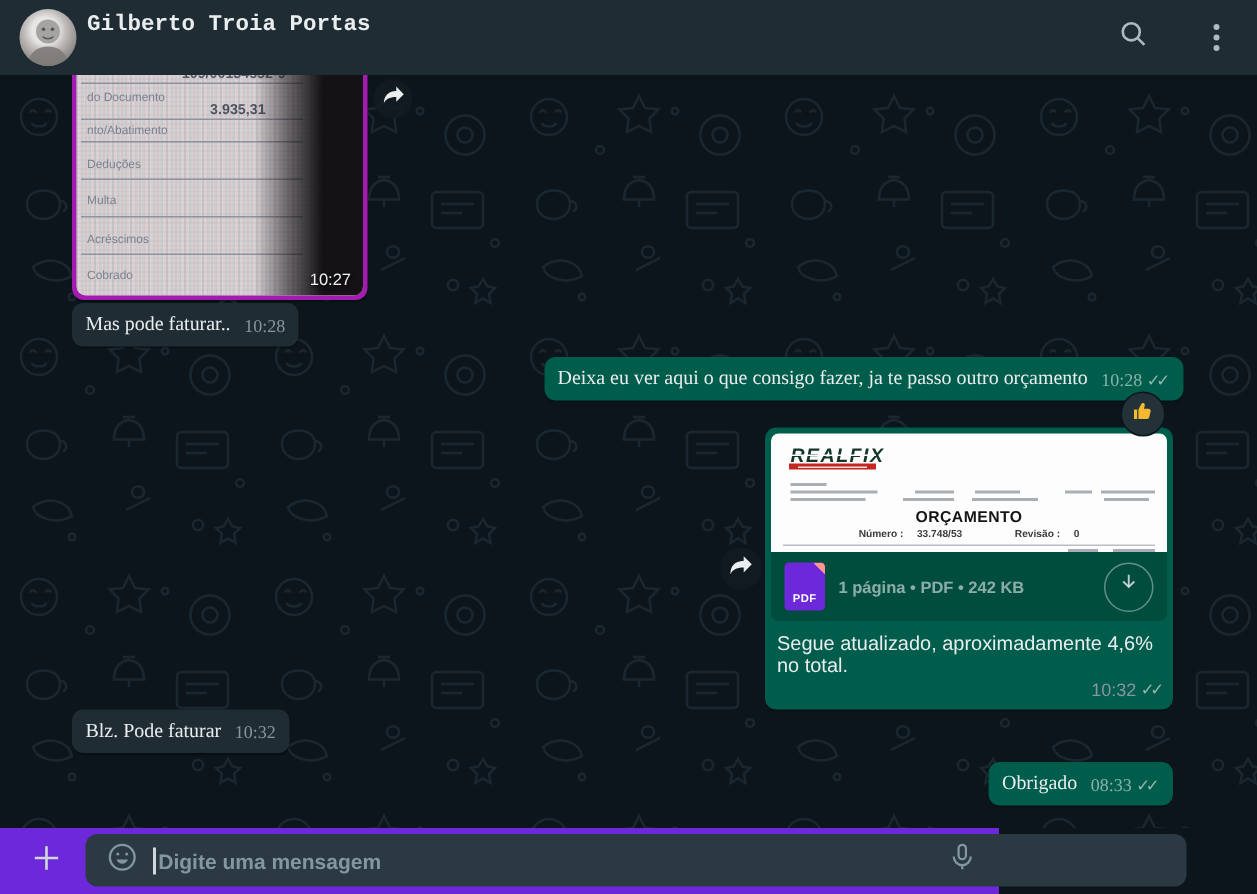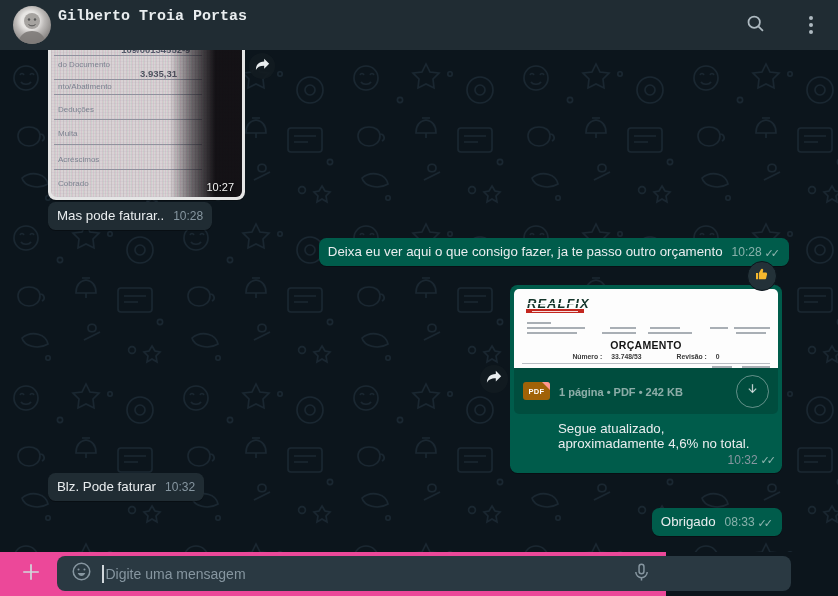--- a/index.html
+++ b/index.html
@@ -20,27 +20,27 @@
   .kebab i { width:4px; height:4px; border-radius:50%; background:#aebac1; }
 
   
   .chat-bg { position:absolute; left:0; top:50px; width:838px; height:502px; }
 
   
   .msg { position:absolute; border-radius:7.5px; padding:6px 9px 7px 9px; font-size:13.3px; color:#e9edef;
          box-shadow:0 1px .5px rgba(0,0,0,.3); white-space:nowrap; z-index:5; }
   .in  { background:#202c33; }
   .out { background:#005c4b; }
-  .mline { display:flex; align-items:flex-end; }
+  .mline { display:flex; align-items:flex-end;font-family:Liberation Serif, serif; }
   .mtime { font-size:12px; line-height:1; color:#8696a0; margin-left:9px; padding-bottom:1px; }
   .out .mtime { color:rgba(233,237,239,.58); }
   .ticks { font-size:11px; line-height:1; letter-spacing:-3px; padding-right:3px; margin-left:3px; color:rgba(233,237,239,.62); }
 
   
-  .photo-msg { position:absolute; left:48px; top:50px; width:197px; height:150px; background:#e5e5e5;
+  .photo-msg { position:absolute; left:48px; top:50px; width:197px; height:150px; background:#a21caf;
                border-radius:0 0 8px 8px; padding:0 3px 3px 3px; box-shadow:0 1px .5px rgba(0,0,0,.3); z-index:5; cursor:pointer; }
   .photo { position:relative; width:191px; height:147px; border-radius:0 0 6px 6px; overflow:hidden; background:#d9d3d5; }
   .photo-tex { position:absolute; inset:0;
       background:repeating-linear-gradient(90deg, rgba(190,120,150,.16) 0 1px, rgba(255,255,255,0) 1px 3px),
                  repeating-linear-gradient(90deg, rgba(110,180,140,.12) 0 1px, rgba(255,255,255,0) 1px 4px),
                  repeating-linear-gradient(0deg, rgba(120,120,160,.07) 0 1px, rgba(255,255,255,0) 1px 3px); }
   .doc { position:absolute; left:0; top:0; width:100%; height:100%; filter:blur(.35px); color:#78808f; font-size:8px; }
   .doc .dline { position:absolute; left:3px; height:1px; background:rgba(105,112,130,.65); width:148px; }
   .doc .dlabel { position:absolute; left:7px; }
   .doc .dref { position:absolute; top:-6px; left:0; width:73%; text-align:right; font-size:9.5px; font-weight:bold; color:#4c5364; }
@@ -64,36 +64,36 @@
   .rf-logo { position:absolute; left:13px; top:8px; font-size:13px; font-weight:800; font-style:italic;
              letter-spacing:1px; color:#14352a; line-height:13px; }
   .rf-slit { position:absolute; left:12px; top:14px; width:58px; height:1px; background:#fdfdfd; }
   .rf-bar { position:absolute; left:12px; top:20px; width:58px; height:4px; background:#c3271f; }
   .rf-bar i { display:block; margin:1.5px auto 0; width:46px; height:1px; background:rgba(255,255,255,.85); }
   .abar { position:absolute; height:2px; background:#9aa1a8; opacity:.85; }
   .pv-title { position:absolute; left:0; top:50px; width:100%; text-align:center; font-size:10.5px; font-weight:bold; color:#141414; letter-spacing:.3px; }
   .pv-numrow { position:absolute; left:0; top:64px; width:100%; display:flex; justify-content:center; gap:9px; font-size:6.8px; font-weight:bold; color:#3a3a3a; }
   .pv-footline { position:absolute; left:8px; top:74px; width:248px; height:1px; background:#b9bec4; }
   .file-row { display:flex; align-items:center; height:46px; background:rgba(0,0,0,.16); border-radius:0 0 5px 5px; padding:0 9px; cursor:pointer; }
-  .pdf-badge { position:relative; width:27px; height:18px; background:#a16207; border-radius:3px; flex:none;
+  .pdf-badge { position:relative; width:27px; height:32px; background:#6d28d9; border-radius:3px; flex:none;
                display:flex; align-items:flex-end; justify-content:center; }
   .pdf-fold { position:absolute; top:0; right:0; width:8px; height:8px; background:#ff978f;
               clip-path:polygon(0 0, 100% 100%, 100% 0); border-radius:0 3px 0 0; }
   .pdf-badge-label { color:#fff; font-size:7.5px; font-weight:bold; letter-spacing:.3px; padding-bottom:4px; }
   .file-texts { margin-left:9px; min-width:0; }
   .file-name { color:#e9edef; font-size:13.2px; line-height:17px; }
   .file-meta { color:rgba(233,237,239,.6); font-size:11px; line-height:14px; margin-top:2px;font-weight:bold; }
   .dl-btn { margin-left:auto; width:33px; height:33px; border-radius:50%; border:1.5px solid rgba(233,237,239,.42);
             display:flex; align-items:center; justify-content:center; cursor:pointer; flex:none; }
-  .pdf-caption { color:#e9edef; font-size:13.3px; padding:7px 4px 0 4px; white-space:normal;margin-left:40px; }
+  .pdf-caption { color:#e9edef; font-size:13.3px; padding:7px 4px 0 4px; white-space:normal; }
   .pdf-timerow { display:flex; justify-content:flex-end; align-items:center; padding:3px 2px 2px 0; }
 
   
-  .composer { position:absolute; left:0; bottom:0; width:666px; height:44px; background:#ec4899; z-index:30;
-              display:flex; align-items:center; }
+  .composer { position:absolute; left:0; bottom:0; width:666px; height:44px; background:#6d28d9; z-index:30;
+              display:flex; align-items:center;font-weight:bold; }
   .plus-btn { position:absolute; left:14px; top:5px; width:34px; height:34px; display:flex; align-items:center; justify-content:center; cursor:pointer; }
   .input-box { position:absolute; left:57px; top:4px; width:734px; height:35px; background:#2a3942; border-radius:8px;
                display:flex; align-items:center; padding:0 12px; cursor:text; }
   .emoji-btn { width:24px; height:24px; display:flex; align-items:center; justify-content:center; cursor:pointer; flex:none; }
   .caret { width:1.5px; height:18px; background:#d1d7db; margin-left:9px; }
   .placeholder { color:#8696a0; font-size:14px; margin-left:2px; }
   .mic-btn { position:absolute; right:8px; top:5px; width:34px; height:34px; display:flex; align-items:center; justify-content:center; cursor:pointer; }
 </style>
 </head>
 <body>

